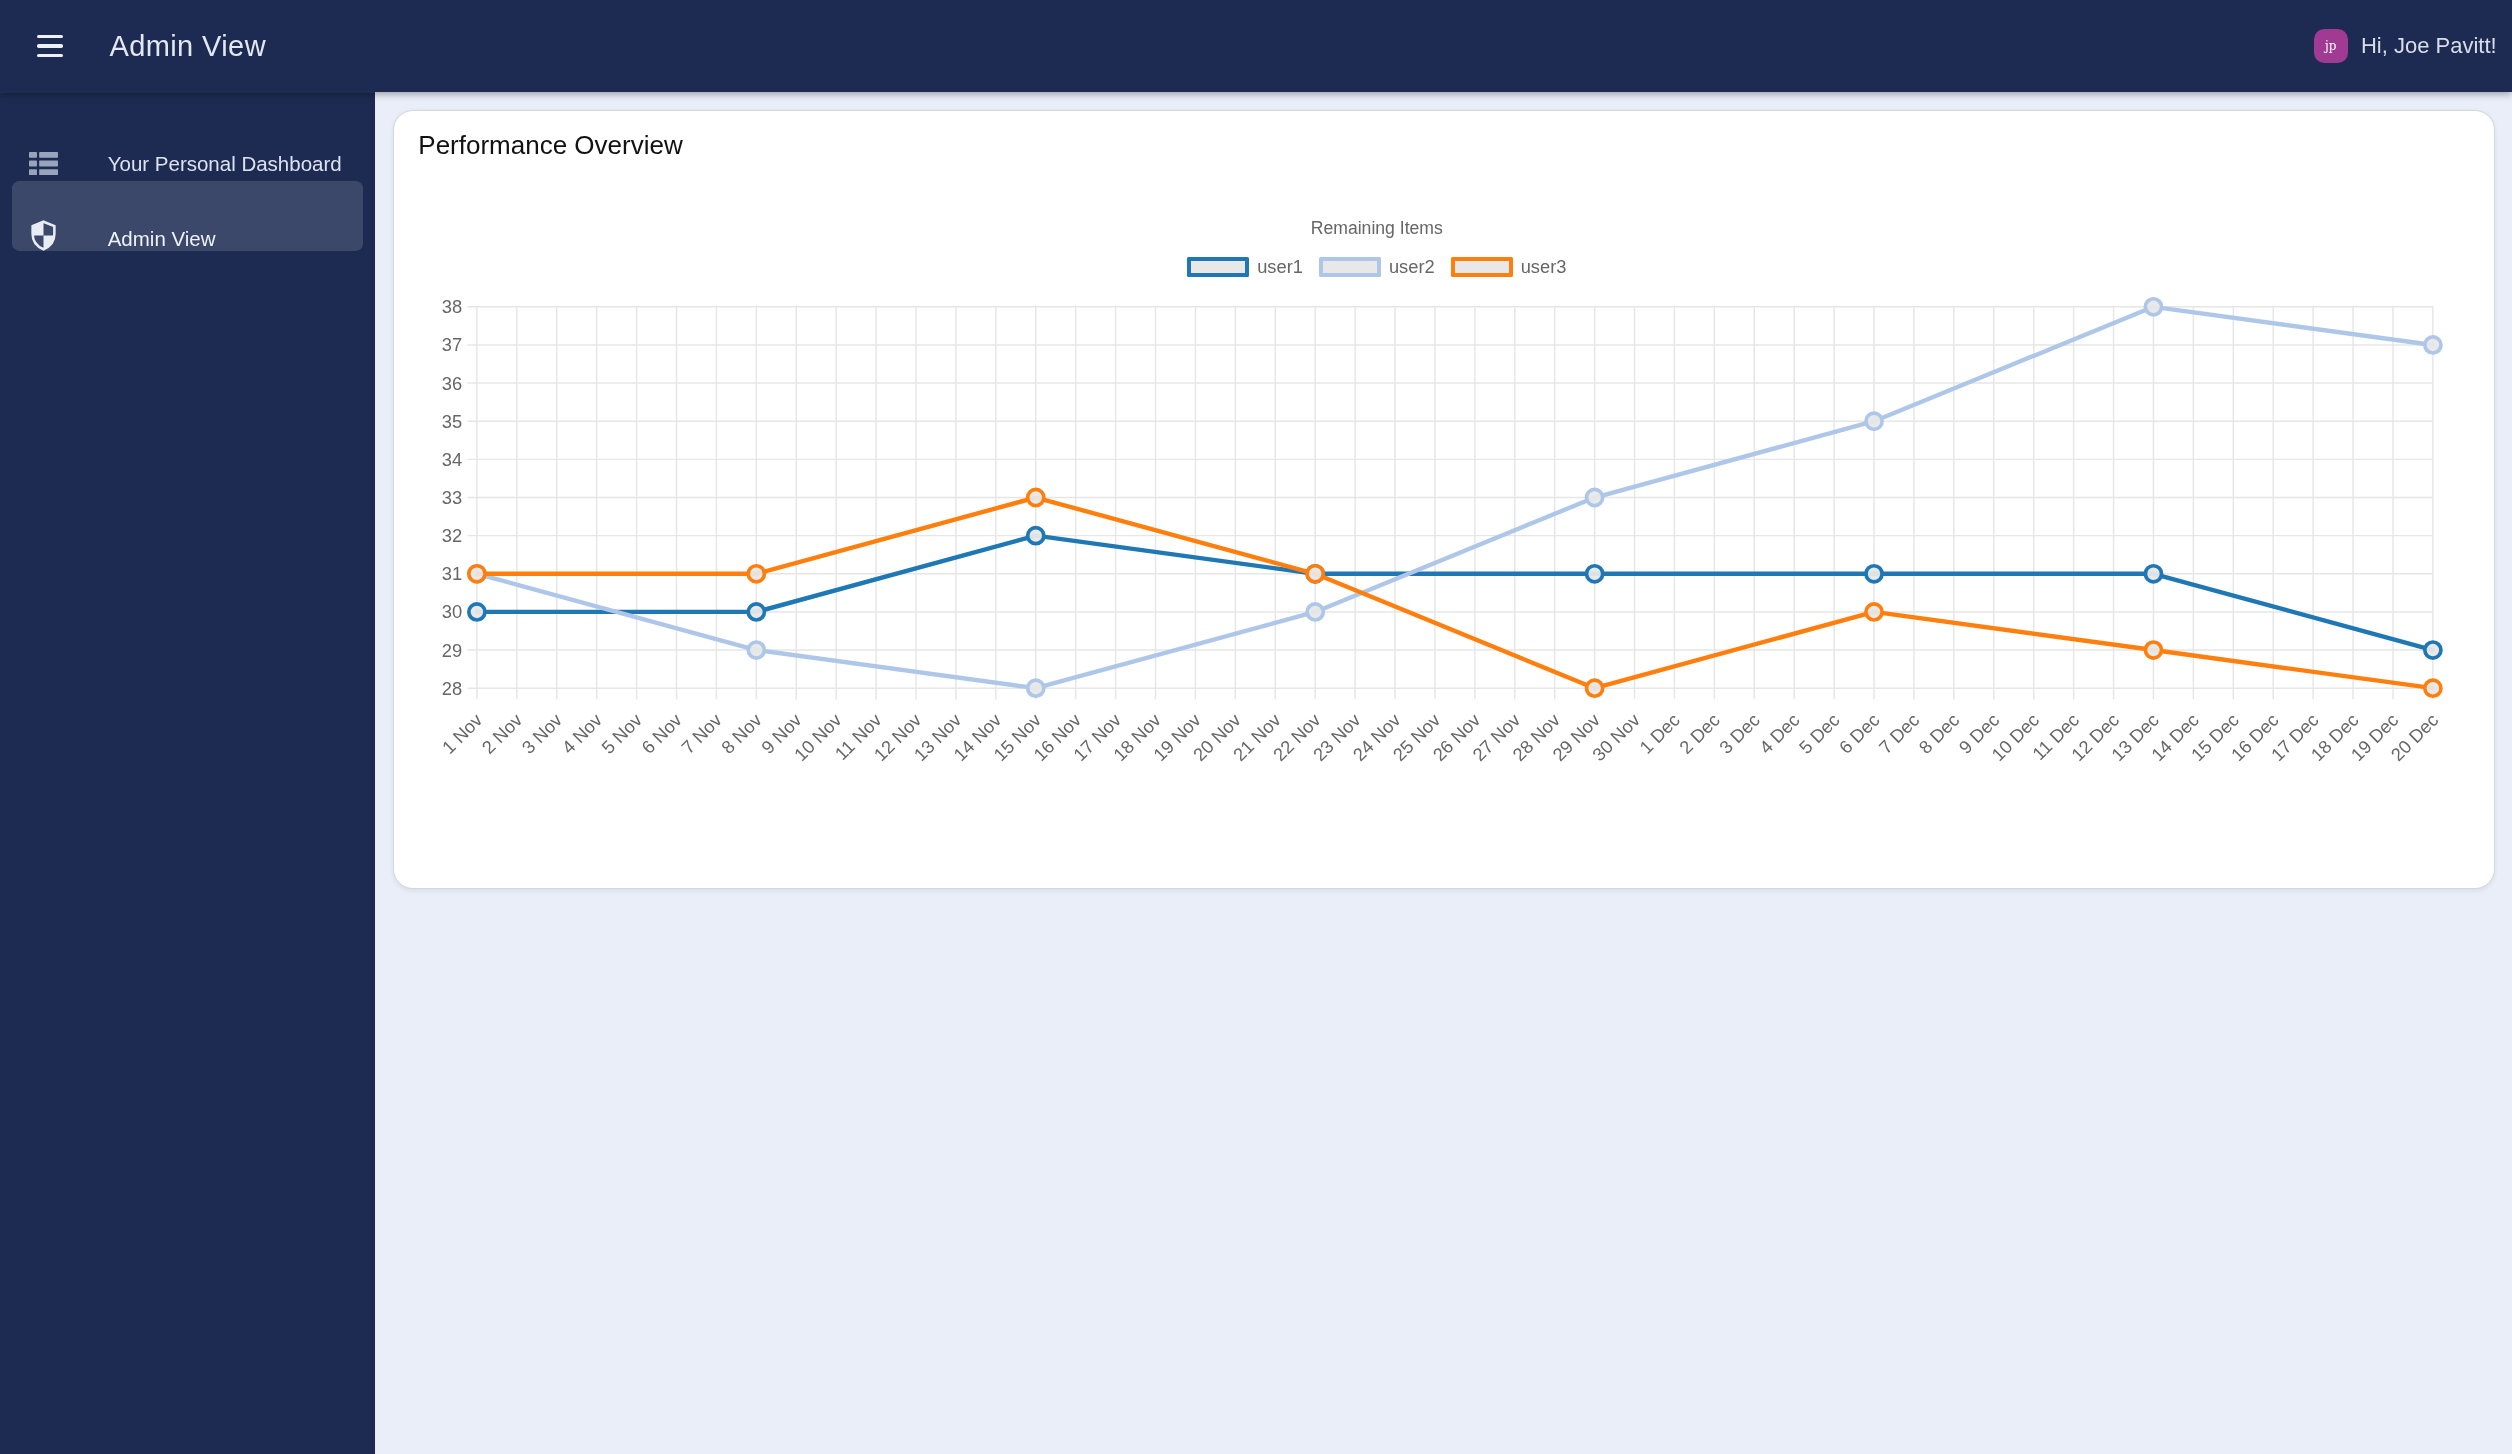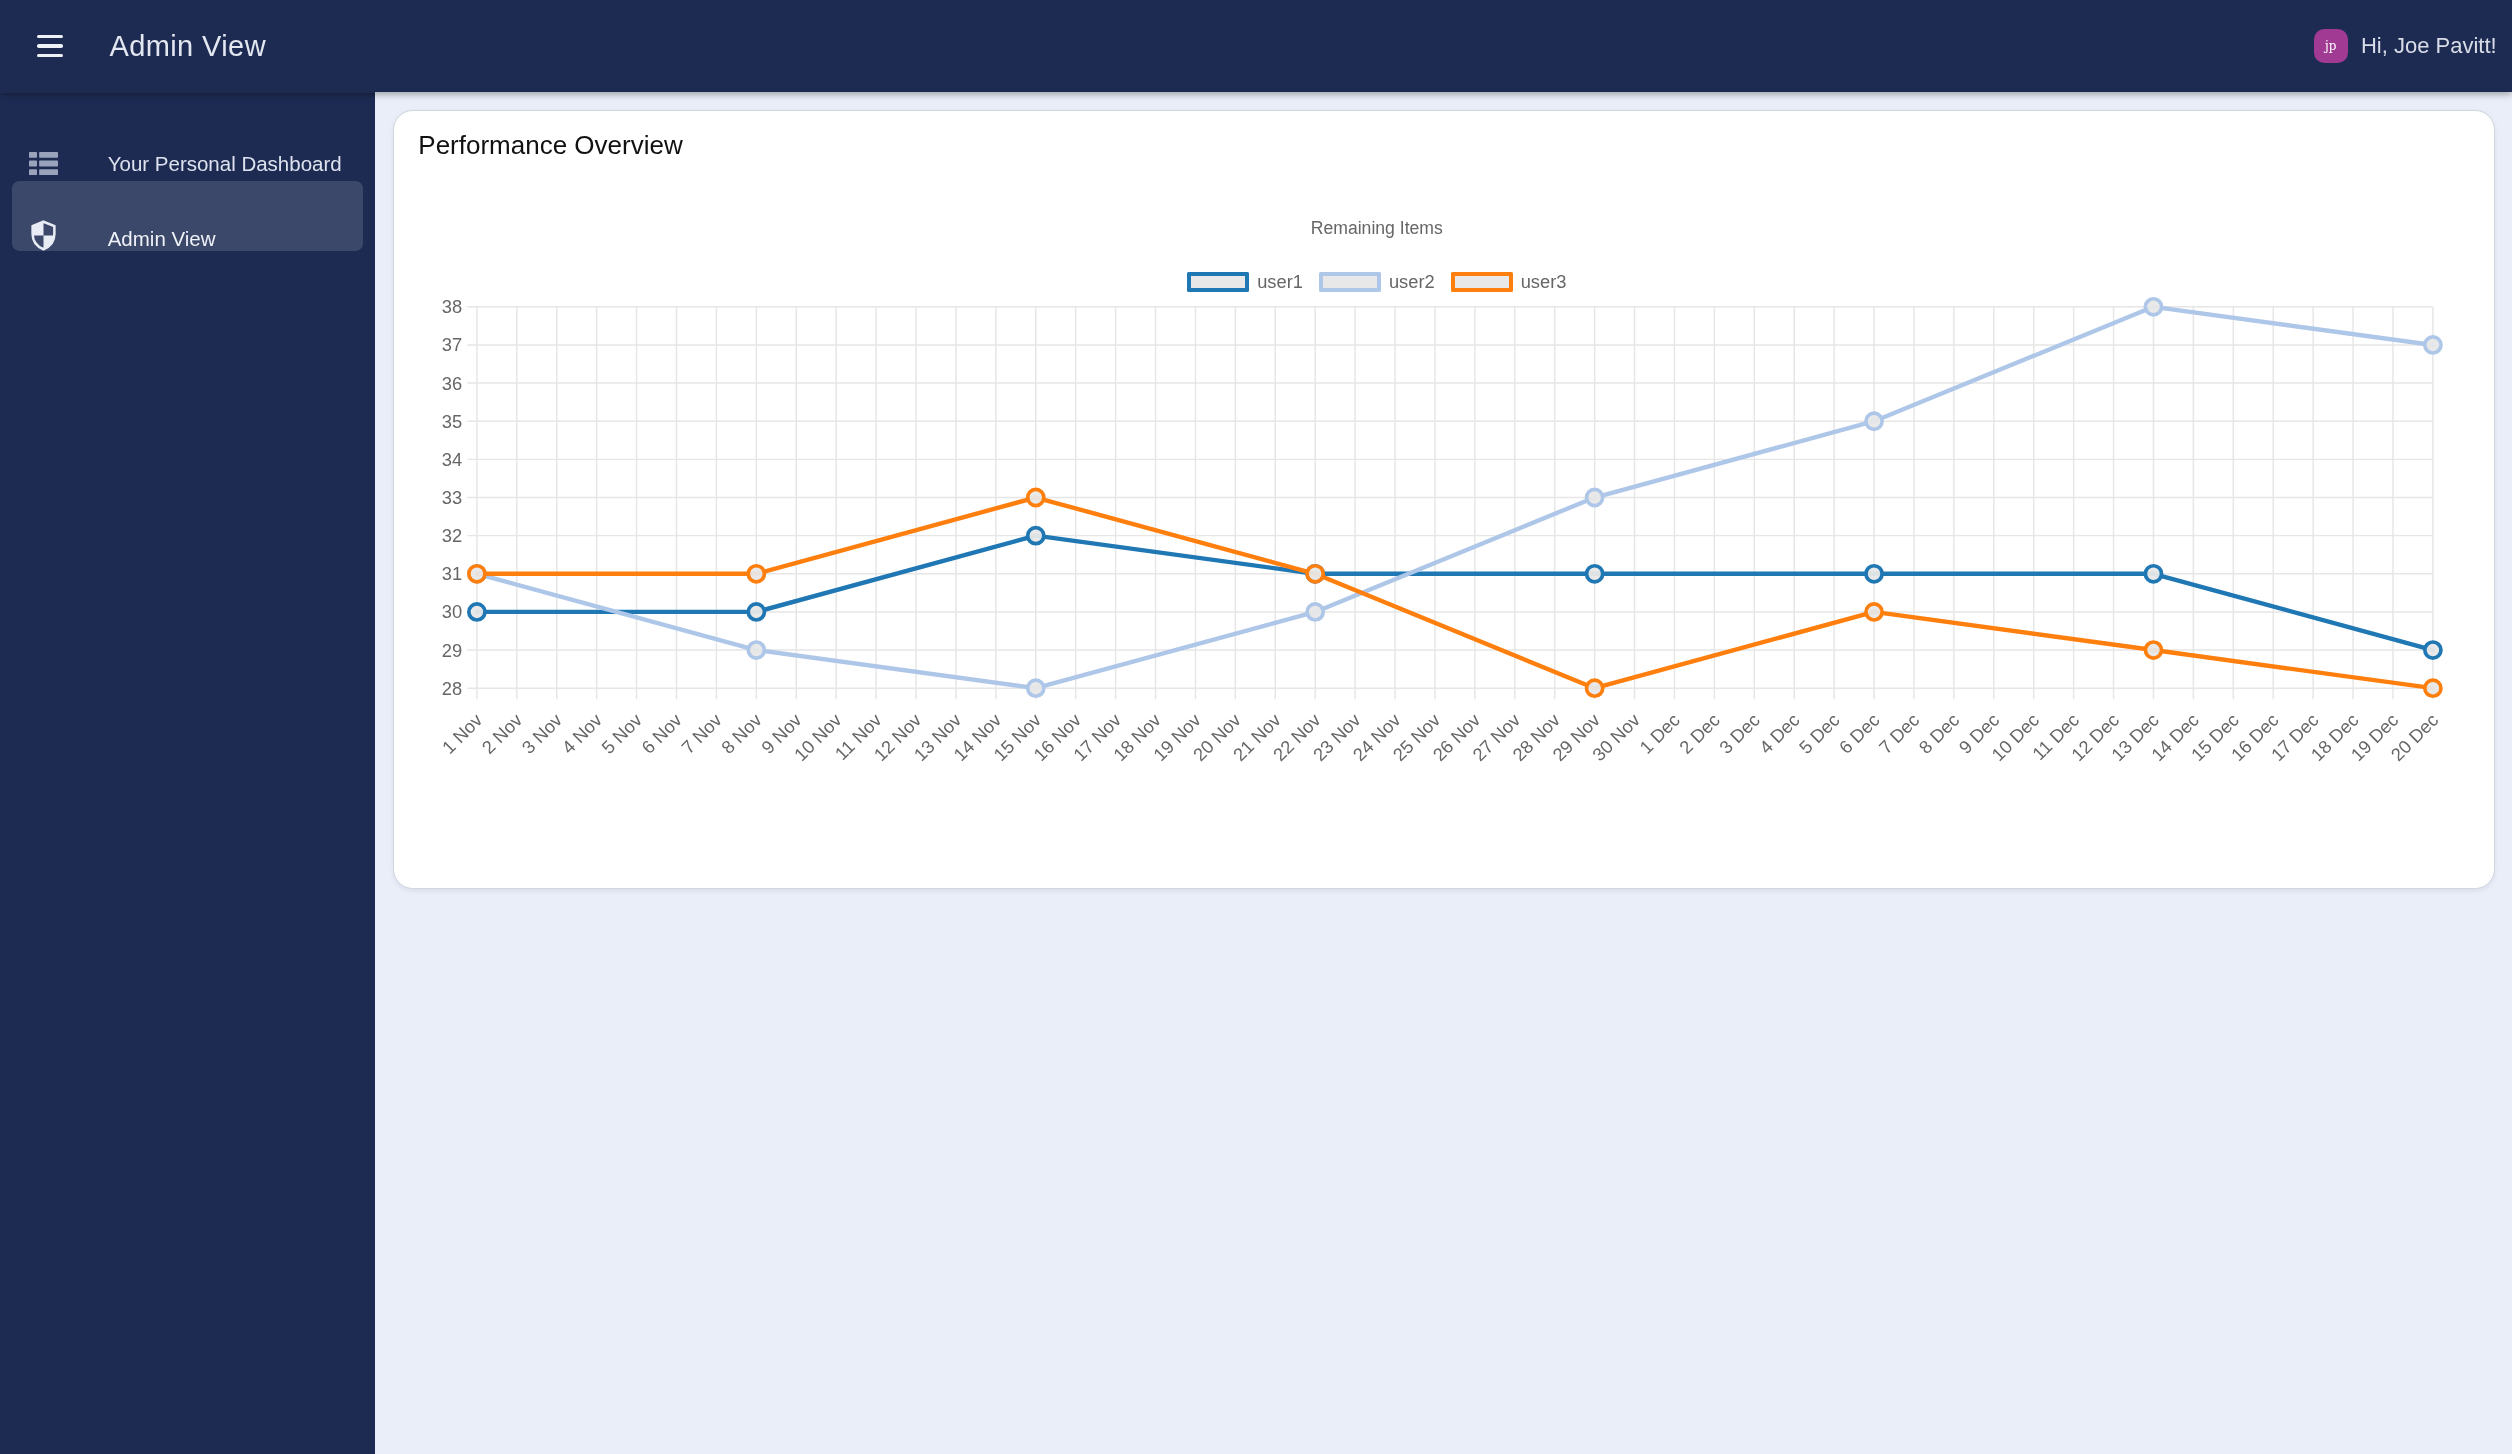--- a/index.html
+++ b/index.html
@@ -34,21 +34,21 @@
   
   .main { position:absolute; left:375px; top:92px; width:2137px; height:1363px;
     background:#e9eef8; }
   .card { position:absolute; left:18.3px; top:18.3px; width:2102px; height:779px;
     background:#ffffff; border:1.5px solid #d2d6de; border-radius:20px;
     box-shadow:0 1.5px 4.4px rgba(40,50,80,0.08); }
   .card h1 { position:absolute; left:24px; top:19px; font-size:26px;
     font-weight:400; color:#111111; }
   .chart-title { position:absolute; left:0; top:107px; width:1965px;
     text-align:center; font-size:17.6px; font-weight:normal; color:#666666; }
-  .legend { position:absolute; left:0; top:158px; width:1965px; height:25px;
+  .legend { position:absolute; left:0; top:143px; width:1965px; height:25px;
     display:flex; align-items:center; justify-content:center; gap:16px; }
   .legend-item { display:flex; align-items:center; gap:8px; cursor:pointer; }
   .legend-box { width:62px; height:20px; border:4.4px solid #000; background:#e8e8e8;
     border-radius:1.5px; }
   .legend-label { font-size:18.3px; color:#666666; }
   .chart-svg { position:absolute; left:0; top:0; width:2102px; height:696px; }
 </style>
 </head>
 <body>
 

